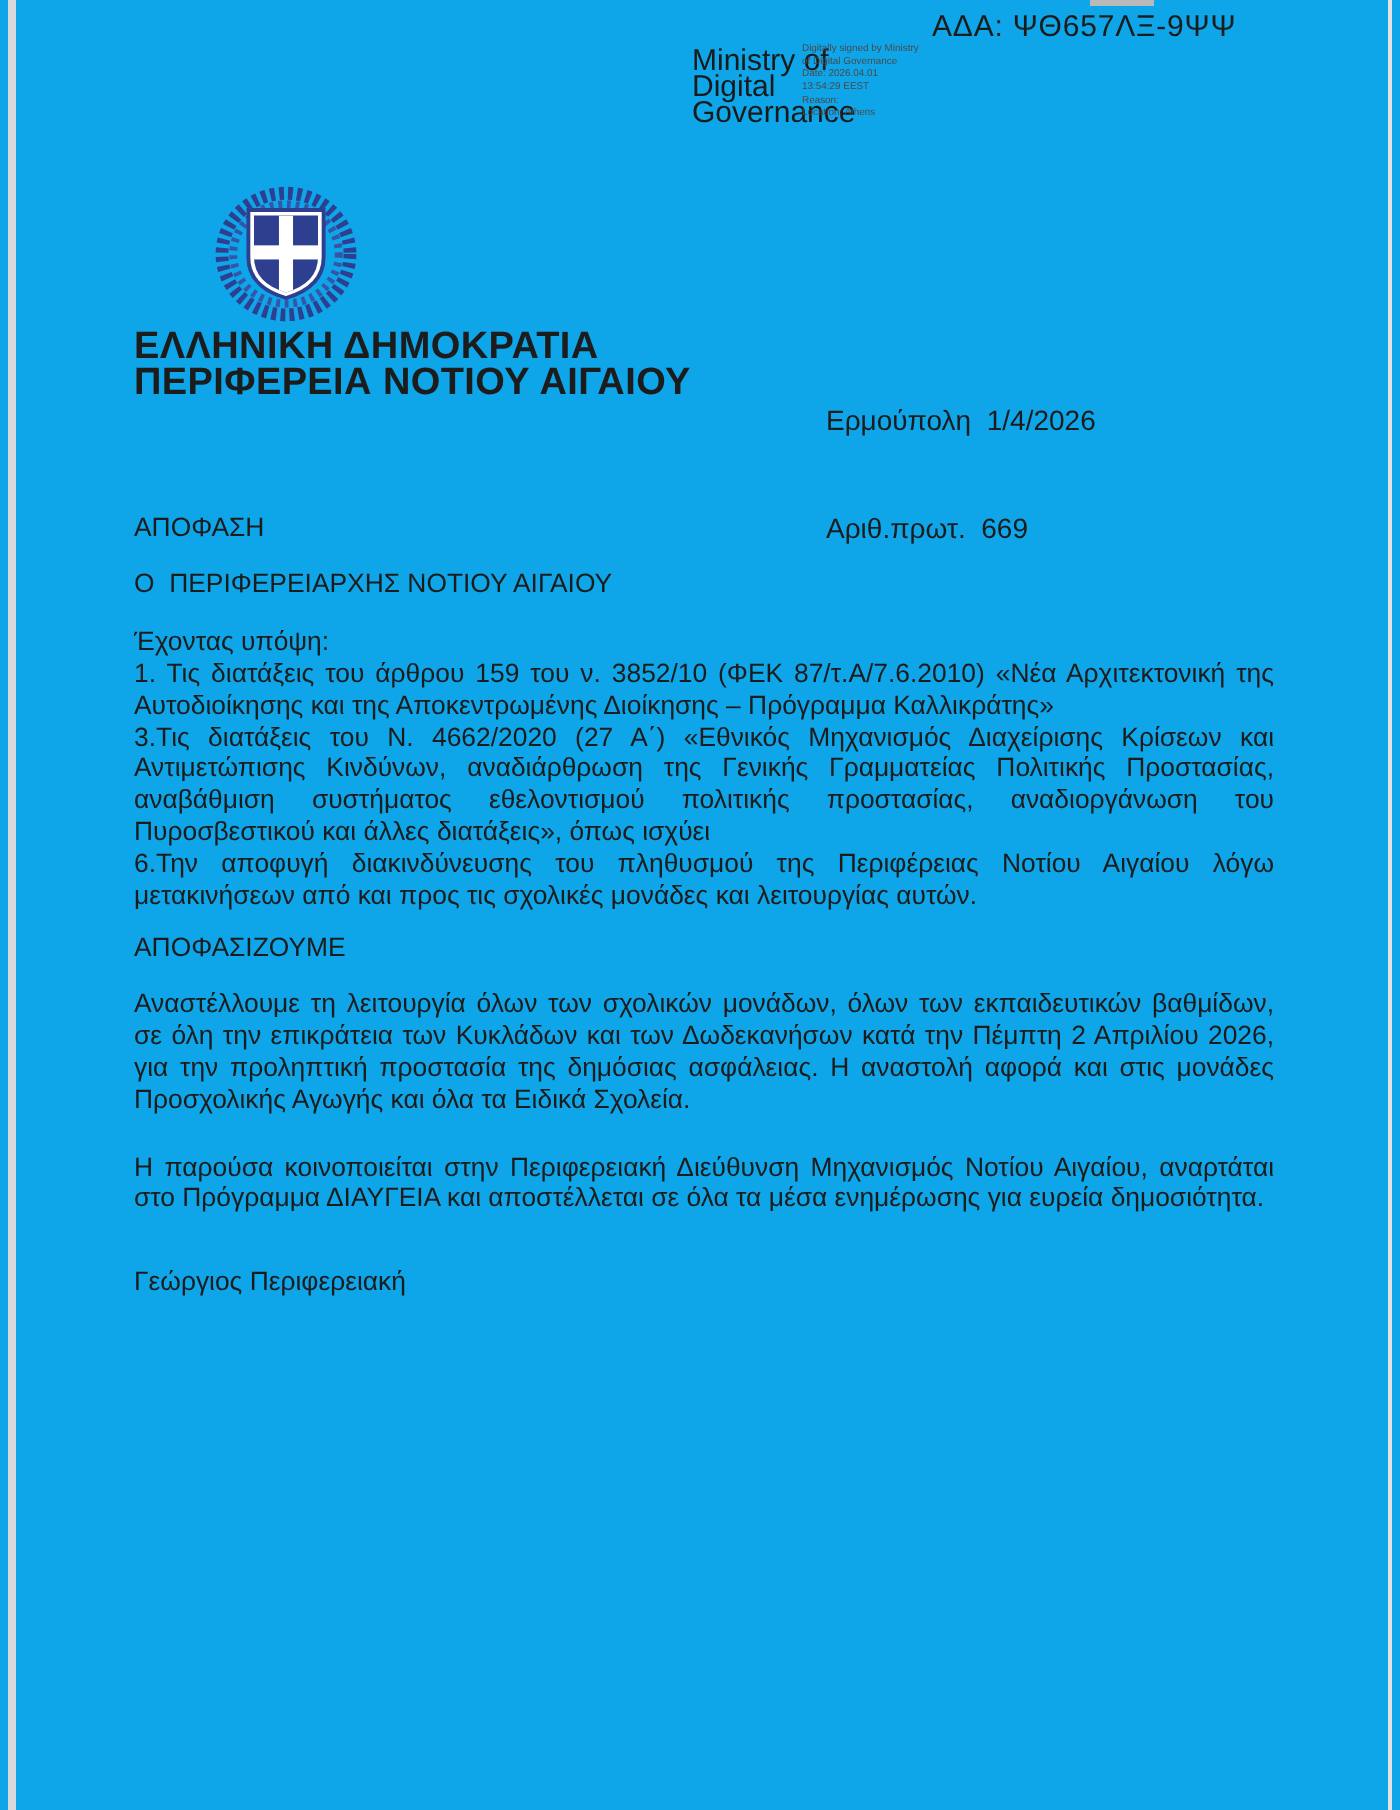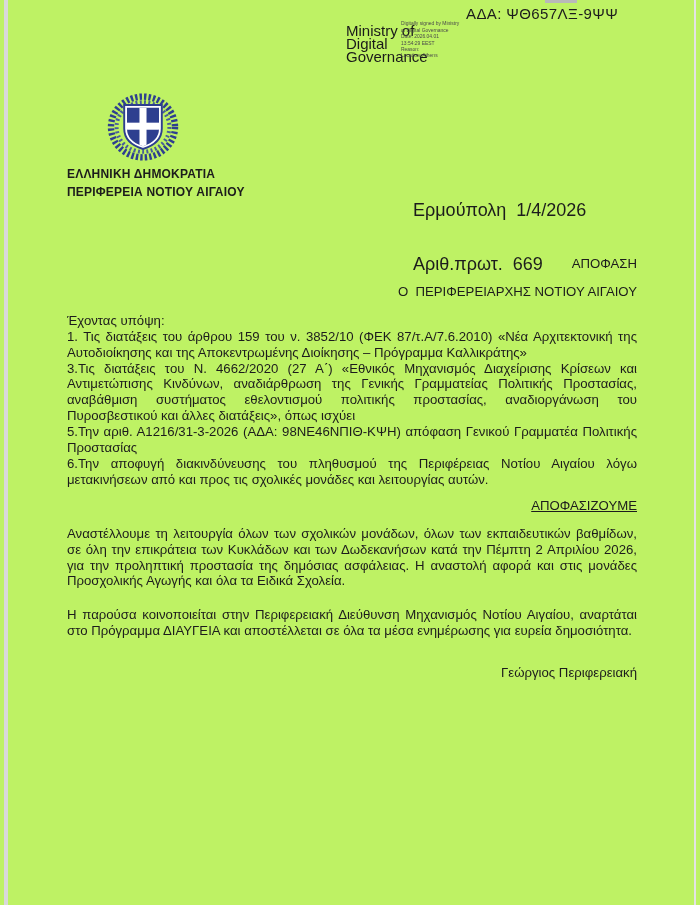--- a/index.html
+++ b/index.html
@@ -1,19 +1,19 @@
 <!DOCTYPE html>
 <html><head>
 <meta charset="utf-8">
 <style>
   html,body{margin:0;padding:0;background:#ffffff;}
   .page{
     position:relative;
     width:700px;height:905px;
-    background:#bef264;
+    background:#0ea5e9;
     font-family:"Liberation Sans","DejaVu Sans",sans-serif;
     color:#1c1c1c;
     overflow:hidden;
   }
   
   .edge-left{position:absolute;left:4px;top:0;width:4px;height:905px;background:#d9d9d9;}
   .edge-right{position:absolute;left:694px;top:0;width:2px;height:905px;background:#e3e3e3;}
   .edge-top-sliver{position:absolute;left:545px;top:0;width:32px;height:3px;background:#b9b9b9;}
 
   
@@ -24,34 +24,34 @@
   .stamp-details{
     position:absolute;left:401px;top:21px;width:220px;
     font-size:9px;line-height:1.3;color:#4a4a4a;
     transform:scale(0.55);transform-origin:0 0;
   }
 
   
   .emblem{position:absolute;left:103px;top:90px;width:80px;height:74px;}
 
   
-  .org-block{position:absolute;left:67px;top:165px;font-weight:bold;font-size:12px;line-height:18px;letter-spacing:.2px;}
-  .ref-block{position:absolute;left:413px;top:165px;font-size:18px;line-height:18px;white-space:pre-wrap;}
+  .org-block{position:absolute;left:67px;top:165px;font-weight:bold;font-size:19px;line-height:18px;letter-spacing:.2px;}
+  .ref-block{position:absolute;left:413px;top:165px;font-size:14px;line-height:18px;white-space:pre-wrap;}
 
   
   .doc-body{
     position:absolute;left:67px;top:250px;width:570px;
     font-size:13.2px;line-height:15.9px;text-align:justify;
   }
   .doc-body p{margin:0;}
-  .centered{text-align:right;white-space:pre-wrap;}
+  .centered{text-align:left;white-space:pre-wrap;}
   .title{margin:6px 0 12px 0 !important;}
   .subject{margin:0 0 22px 0 !important;}
   .issuer{margin:0 0 13px 0 !important;}
-  .operative-heading{margin:10px 0 12px 0 !important;text-decoration:underline;}
+  .operative-heading{margin:10px 0 12px 0 !important;}
   .operative{margin:0 0 18px 0 !important;}
   .notification{margin:0 0 26px 0 !important;}
   .sig-title{margin:0 0 32px 0 !important;}
 </style>
 </head>
 <body>
 
 <div class="page">
 
   <div class="edge-left"></div>
@@ -107,21 +107,20 @@
 
   <div class="doc-body">
     <p class="centered title">ΑΠΟΦΑΣΗ</p>
 
 
     <p class="centered issuer">Ο  ΠΕΡΙΦΕΡΕΙΑΡΧΗΣ ΝΟΤΙΟΥ ΑΙΓΑΙΟΥ</p>
 
     <p>Έχοντας υπόψη:</p>
     <p>1. Τις διατάξεις του άρθρου 159 του ν. 3852/10 (ΦΕΚ 87/τ.Α/7.6.2010) «Νέα Αρχιτεκτονική της Αυτοδιοίκησης και της Αποκεντρωμένης Διοίκησης – Πρόγραμμα Καλλικράτης»</p>
     <p>3.Τις διατάξεις του Ν. 4662/2020 (27 Α΄) «Εθνικός Μηχανισμός Διαχείρισης Κρίσεων και Αντιμετώπισης Κινδύνων, αναδιάρθρωση της Γενικής Γραμματείας Πολιτικής Προστασίας, αναβάθμιση συστήματος εθελοντισμού πολιτικής προστασίας, αναδιοργάνωση του Πυροσβεστικού και άλλες διατάξεις», όπως ισχύει</p>
-    <p>5.Την αριθ. Α1216/31-3-2026 (ΑΔΑ: 98ΝΕ46ΝΠΙΘ-ΚΨΗ) απόφαση Γενικού Γραμματέα Πολιτικής Προστασίας</p>
     <p>6.Την αποφυγή διακινδύνευσης του πληθυσμού της Περιφέρειας Νοτίου Αιγαίου λόγω μετακινήσεων από και προς τις σχολικές μονάδες και λειτουργίας αυτών.</p>
 
     <p class="centered operative-heading">ΑΠΟΦΑΣΙΖΟΥΜΕ</p>
 
     <p class="operative">Αναστέλλουμε τη λειτουργία όλων των σχολικών μονάδων, όλων των εκπαιδευτικών βαθμίδων, σε όλη την επικράτεια των Κυκλάδων και των Δωδεκανήσων κατά την Πέμπτη 2 Απριλίου 2026, για την προληπτική προστασία της δημόσιας ασφάλειας. Η αναστολή αφορά και στις μονάδες Προσχολικής Αγωγής και όλα τα Ειδικά Σχολεία.</p>
 
     <p class="notification">Η παρούσα κοινοποιείται στην Περιφερειακή Διεύθυνση Μηχανισμός Νοτίου Αιγαίου, αναρτάται στο Πρόγραμμα ΔΙΑΥΓΕΙΑ και αποστέλλεται σε όλα τα μέσα ενημέρωσης για ευρεία δημοσιότητα.</p>
 
     <p class="centered">Γεώργιος Περιφερειακή</p>
   </div>

